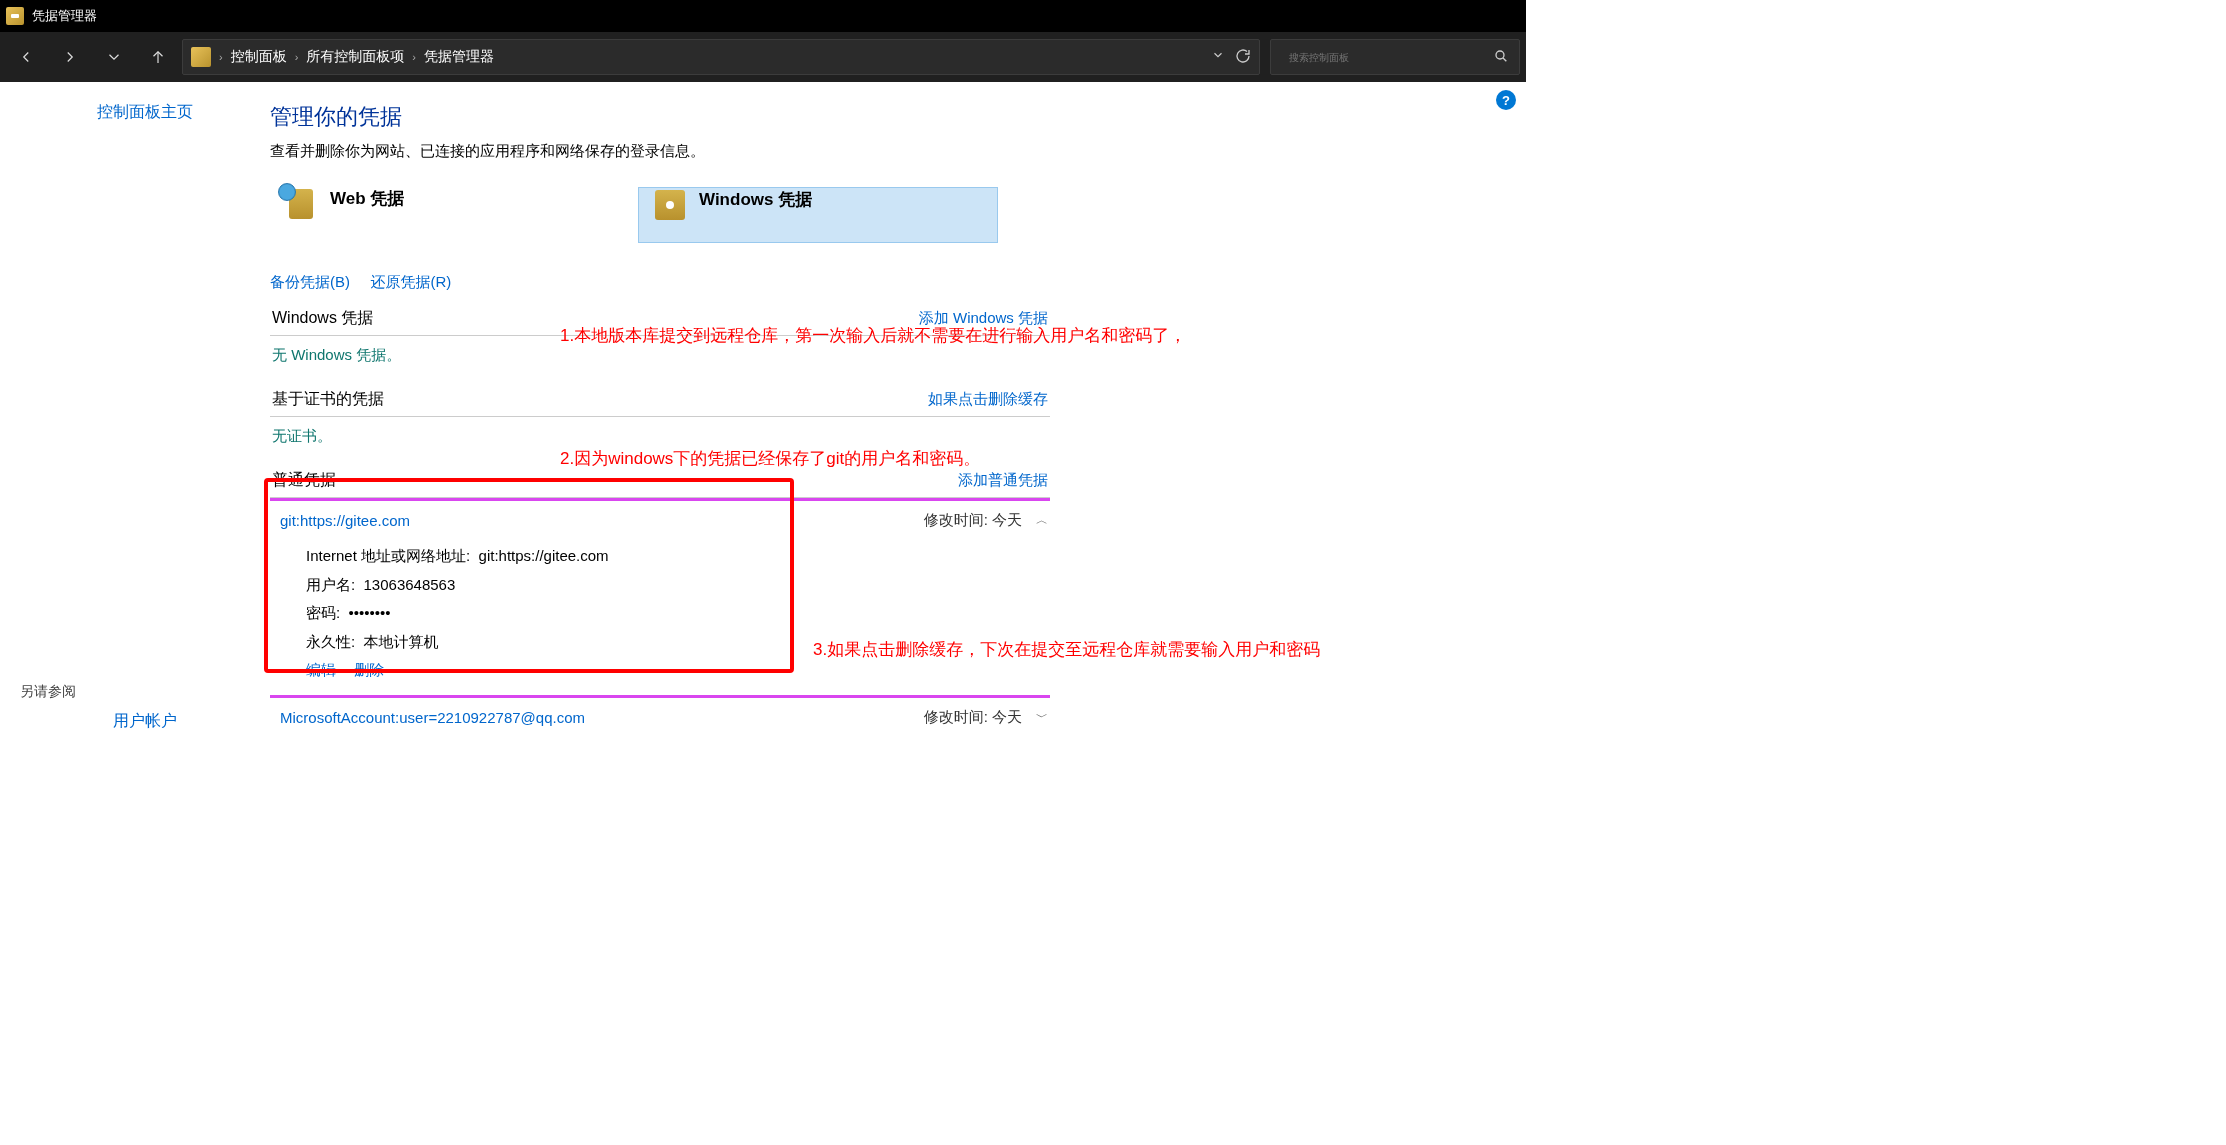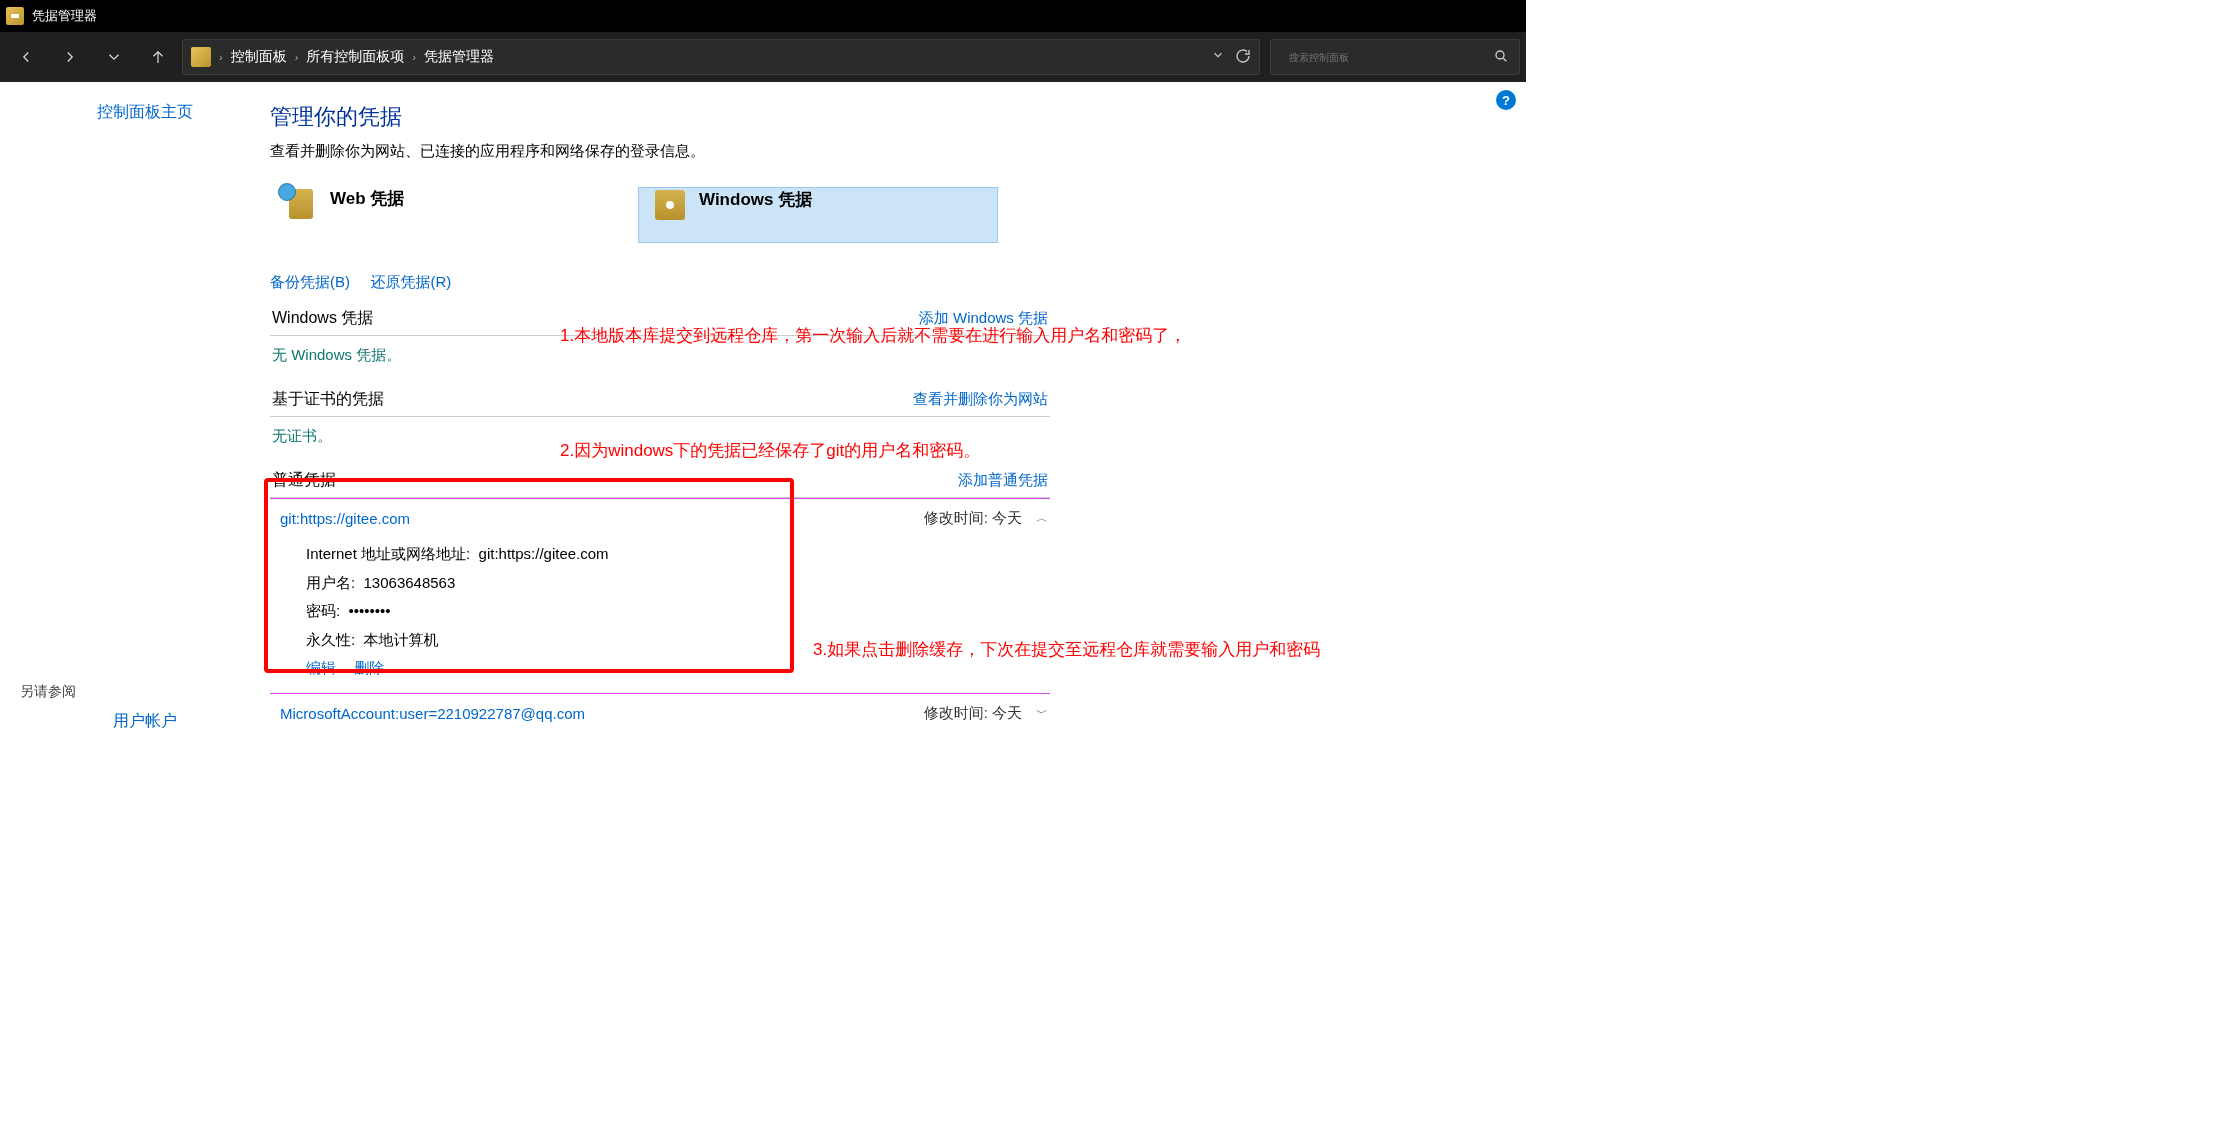--- a/index.html
+++ b/index.html
@@ -48,33 +48,33 @@
 .tab-icon-win .keyhole { width: 8px; height: 8px; background: #fff; border-radius: 50%; position: absolute; top: 11px; left: 11px; }
 
 .action-links { margin-bottom: 10px; }
 .action-links a { color: #0066cc; font-size: 15px; margin-right: 16px; }
 
 .cred-section { width: 780px; }
 .section-row { display: flex; justify-content: space-between; align-items: center; padding: 6px 2px; border-bottom: 1px solid #ccc; font-size: 16px; }
 .section-row .add-link { color: #0066cc; font-size: 15px; }
 .no-cred { padding: 10px 2px 18px 2px; font-size: 15px; color: #0f766e; }
 
-.entry { border-top: 1px solid #d946ef; }
+.entry { border-top: 3px solid #d946ef; }
 .entry-head { display: flex; justify-content: space-between; align-items: center; padding: 10px 2px 8px 10px; font-size: 15px; }
 .entry-head .name { color: #0066cc; }
 .entry-head .meta { color: #333; display: flex; align-items: center; gap: 14px; }
 .chev { font-size: 12px; color: #666; }
 .entry-body { padding: 4px 2px 10px 36px; font-size: 15px; line-height: 1.9; }
 .entry-actions a { color: #0066cc; margin-right: 14px; }
 
 .redbox { position: absolute; border: 4px solid #f00; border-radius: 4px; left: -6px; top: 382px; width: 530px; height: 195px; pointer-events: none; }
 
 .annot { position: absolute; color: #f00; font-size: 17px; line-height: 1.45; font-weight: 400; white-space: nowrap; }
 .annot1 { left: 290px; top: 228px; width: 860px; white-space: normal; }
-.annot2 { left: 290px; top: 343px; width: 880px; white-space: normal; }
+.annot2 { left: 290px; top: 351px; width: 880px; white-space: normal; }
 .annot3 { left: 543px; top: 542px; width: 680px; white-space: normal; }
 </style>
 </head>
 <body>
 
 <div class="titlebar">
   <div class="titlebar-left">
     <div class="title-icon"></div>
     <div class="titlebar-title">凭据管理器</div>
   </div>
@@ -187,21 +187,21 @@
 
     <div class="cred-section">
       <div class="section-row">
         <span>Windows 凭据</span>
         <a class="add-link">添加 Windows 凭据</a>
       </div>
       <div class="no-cred">无 Windows 凭据。</div>
 
       <div class="section-row">
         <span>基于证书的凭据</span>
-        <a class="add-link">查看并删除你为网站</a>
+        <a class="add-link">如果点击删除缓存</a>
       </div>
       <div class="no-cred">无证书。</div>
 
       <div class="section-row">
         <span>普通凭据</span>
         <a class="add-link">添加普通凭据</a>
       </div>
 
       <div class="entry">
         <div class="entry-head">

